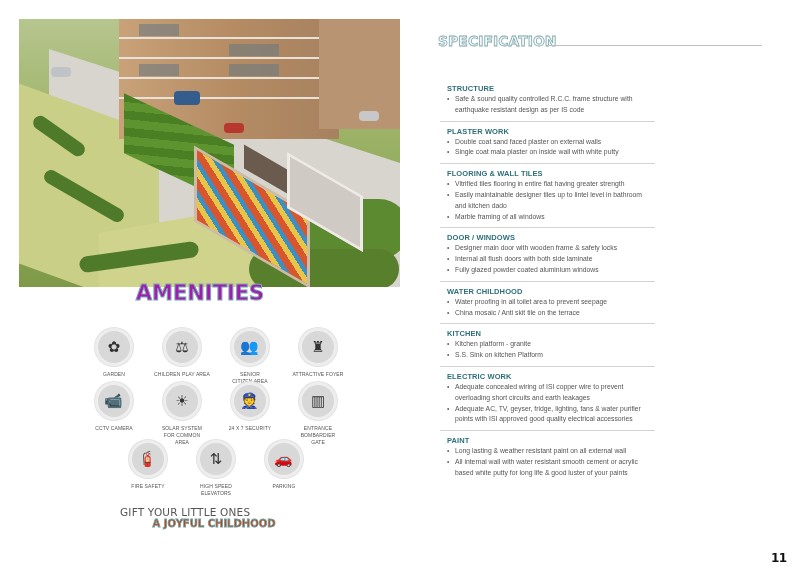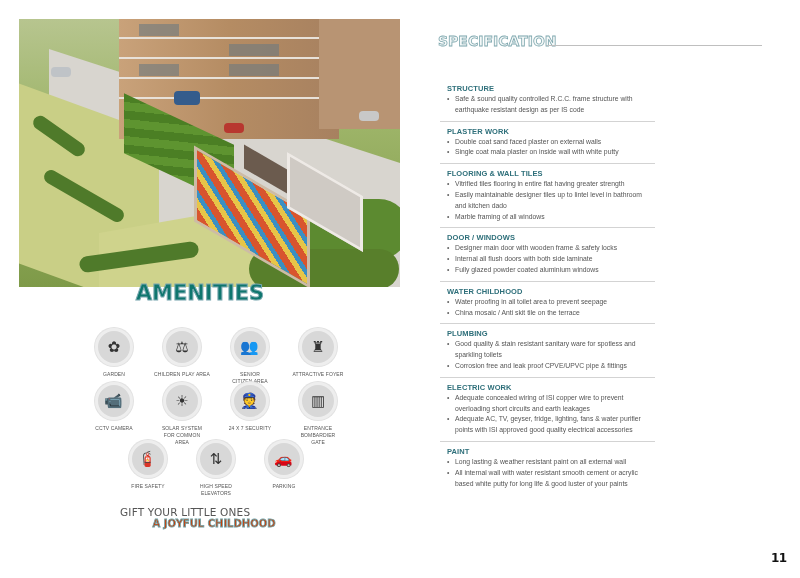--- a/index.html
+++ b/index.html
@@ -15,21 +15,21 @@
   .render .building { position:absolute; left:100px; top:0; width:220px; height:120px; background:linear-gradient(90deg,#c9a27a 0%, #b58c63 50%, #a78160 100%); }
   .render .building .floor { position:absolute; left:0; width:100%; height:2px; background:#e8e1d8; }
   .render .building .win { position:absolute; background:#6d7a80; opacity:.6; }
   .render .tower { position:absolute; left:300px; top:0; width:90px; height:110px; background:#b89473; }
   .render .grass { position:absolute; left:105px; top:100px; width:110px; height:60px; background:repeating-linear-gradient(160deg,#4b7f24 0 8px,#5e9430 8px 16px); transform:skewY(25deg); }
   .render .play { position:absolute; left:175px; top:160px; width:110px; height:70px; background:repeating-linear-gradient(45deg,#d8552e 0 9px,#e7c548 9px 16px,#3b8fc2 16px 22px); transform:skewY(30deg); border:3px solid #cdbba6; }
   .render .pergola { position:absolute; left:225px; top:140px; width:50px; height:24px; background:#6b5b4e; transform:skewY(30deg); }
   .render .box { position:absolute; left:268px; top:155px; width:70px; height:50px; background:#cfcac4; border:3px solid #eeeae6; transform:skewY(30deg); }
   .render .car { position:absolute; width:20px; height:10px; border-radius:4px; }
 
-  .amen-title { position:absolute; left:0; top:281px; width:400px; text-align:center; font-family:"DejaVu Sans", sans-serif; font-size:21px; font-weight:bold; color:#0f766e; -webkit-text-stroke:1px #7aa8b0; letter-spacing:0px; }
+  .amen-title { position:absolute; left:0; top:281px; width:400px; text-align:center; font-family:"DejaVu Sans", sans-serif; font-size:21px; font-weight:bold; color:#a21caf; -webkit-text-stroke:1px #7aa8b0; letter-spacing:0px; }
 
   .amen-grid { position:absolute; left:80px; top:328px; width:290px; }
   .amen { position:absolute; width:80px; text-align:center; }
   .amen .circ { width:32px; height:32px; border-radius:50%; background:#d8d8d8; border:3px solid #eeeeee; box-shadow:0 0 0 1px #e2e2e2; margin:0 auto; display:flex; align-items:center; justify-content:center; font-size:15px; color:#333; }
   .amen .lbl { margin-top:5px; font-family:"Liberation Sans", sans-serif; font-size:5px; color:#555; line-height:7px; text-transform:uppercase; letter-spacing:0.1px; }
 
   .gift1 { position:absolute; left:120px; top:506px; width:180px; text-align:left; font-family:"DejaVu Sans", sans-serif; font-size:10.5px; color:#555; letter-spacing:0.2px; }
   .gift2 { position:absolute; left:124px; top:518px; width:180px; text-align:center; font-family:"DejaVu Sans", sans-serif; font-size:10px; font-weight:bold; color:#c2410c; -webkit-text-stroke:0.8px #6fa3aa; }
 
   
@@ -167,24 +167,24 @@
     </ul>
   </div>
   <div class="sec">
     <h4>WATER CHILDHOOD</h4>
     <ul>
       <li>Water proofing in all toilet area to prevent seepage</li>
       <li>China mosaic / Anti skit tile on the terrace</li>
     </ul>
   </div>
   <div class="sec">
-    <h4>PLUMBING</h4>
-    <ul>
-      <li>Good quality &amp; stain resistant sanitary ware for spotless and sparkling toilets</li>
-      <li>Corrosion free and leak proof CPVE/UPVC pipe &amp; fittings</li>
+    <h4>KITCHEN</h4>
+    <ul>
+      <li>Kitchen platform - granite</li>
+      <li>S.S. Sink on kitchen Platform</li>
     </ul>
   </div>
   <div class="sec">
     <h4>ELECTRIC WORK</h4>
     <ul>
       <li>Adequate concealed wiring of ISI copper wire to prevent overloading short circuits and earth leakages</li>
       <li>Adequate AC, TV, geyser, fridge, lighting, fans &amp; water purifier points with ISI approved good quality electrical accessories</li>
     </ul>
   </div>
   <div class="sec" style="border-bottom:none;">

